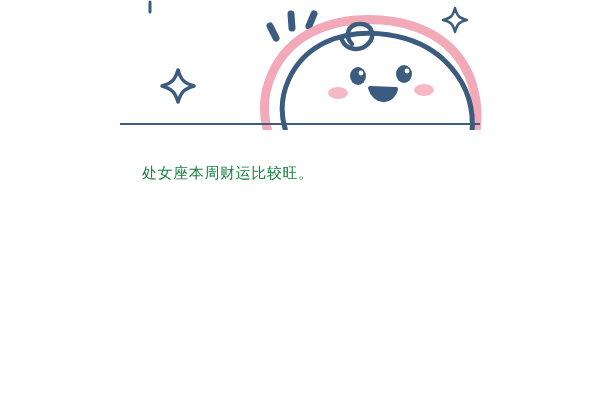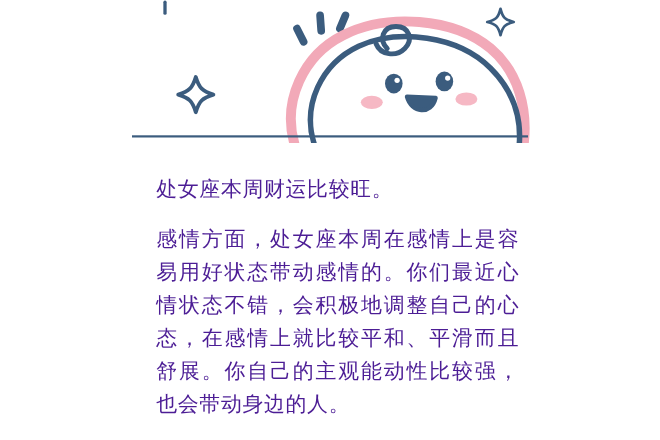--- a/index.html
+++ b/index.html
@@ -42,22 +42,22 @@
     height: 2px;
     background: #3b5c7e;
   }
 
   
   .body-text {
     position: absolute;
     left: 142px;
     top: 158px;
     width: 330px;
-    color: #4c1d95;
-    font-size: 19px;
+    color: #15803d;
+    font-size: 15px;
     line-height: 30px;
     letter-spacing: 0.6px;
     text-align: justify;
   }
   .para {
     margin: 0 0 16px 0;
   }
   .para:last-child {
     margin-bottom: 0;
   }
@@ -103,16 +103,15 @@
       <ellipse cx="424" cy="90" rx="10" ry="6" fill="#f6b8c4"></ellipse>
 
       <path d="M370 88 C374 103 392 105 396 89 Z" fill="#3b5c7e" stroke="#3b5c7e" stroke-width="4" stroke-linejoin="round"></path>
     </svg>
   </div>
 
   <div class="rule"></div>
 
   <div class="body-text">
     <p class="para">处女座本周财运比较旺。</p>
-    <p class="para">感情方面，处女座本周在感情上是容易用好状态带动感情的。你们最近心情状态不错，会积极地调整自己的心态，在感情上就比较平和、平滑而且舒展。你自己的主观能动性比较强，也会带动身边的人。</p>
   </div>
 
 </div>
 
 </body></html>

